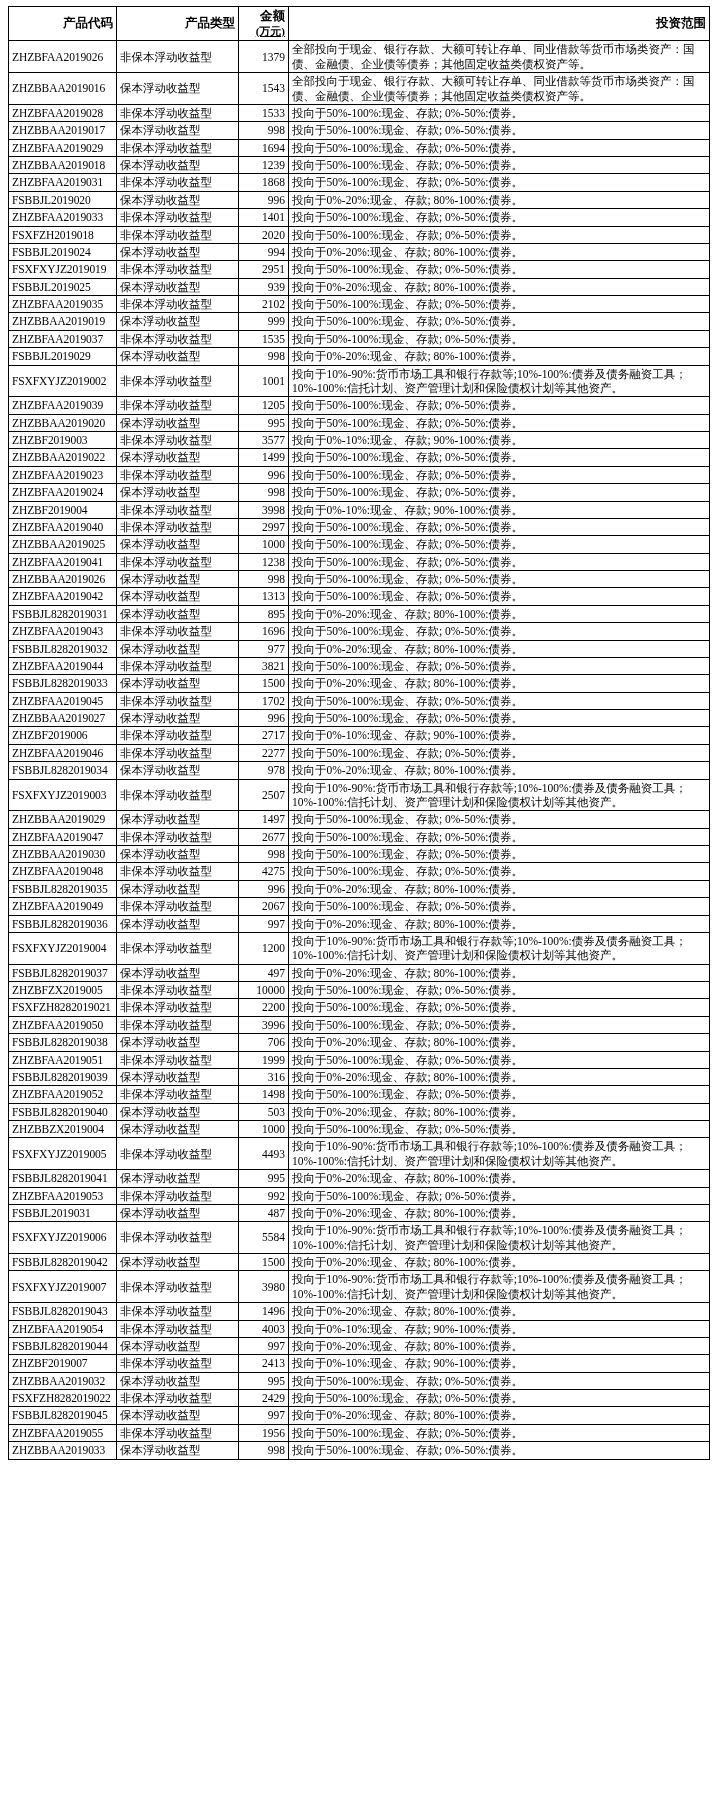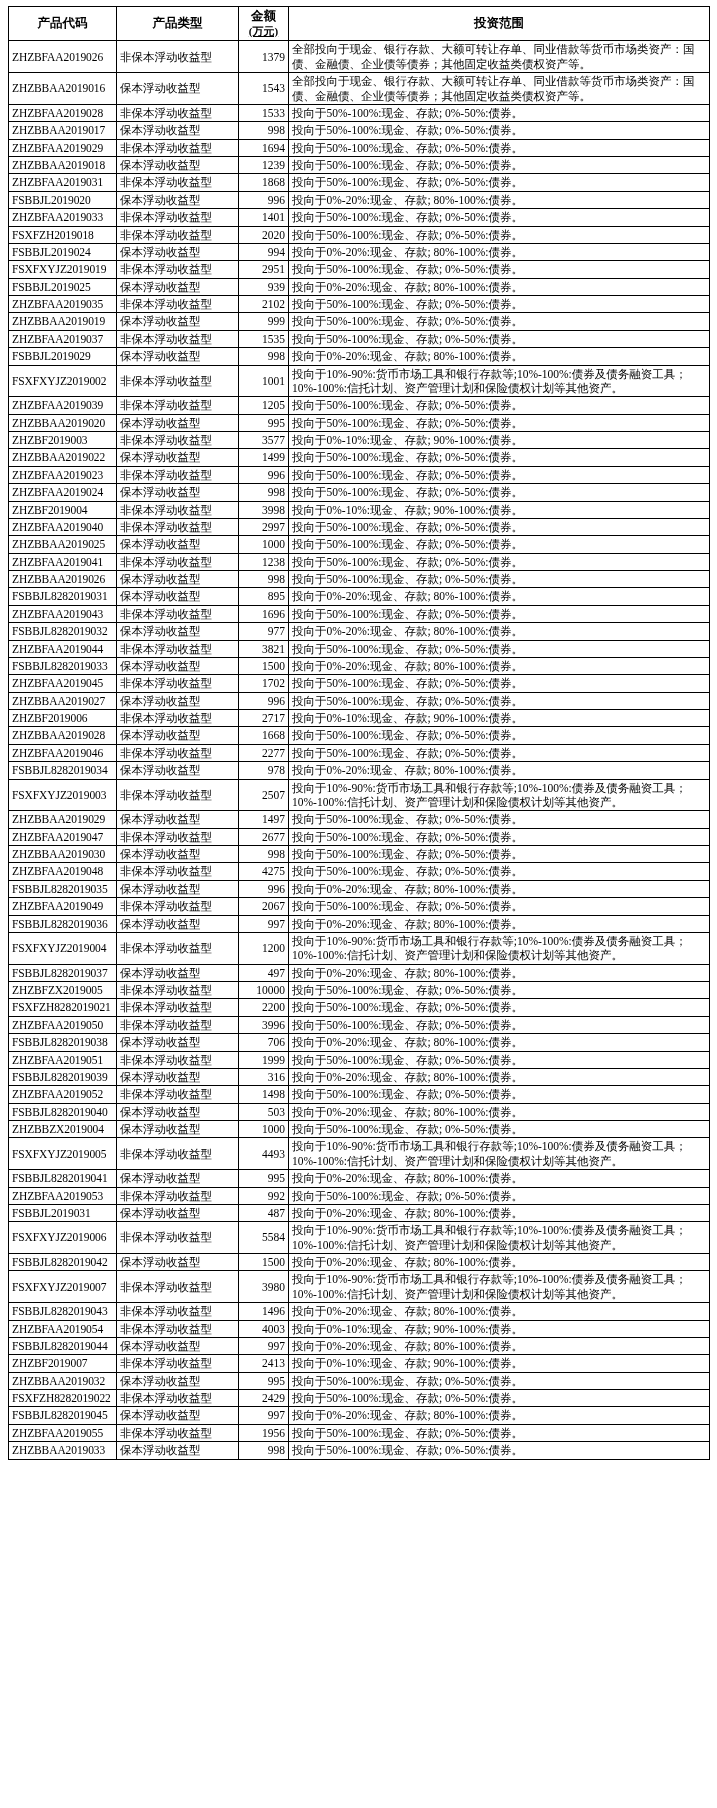--- a/index.html
+++ b/index.html
@@ -25,21 +25,21 @@
   }
   table.product-table th,
   table.product-table td {
     border: 1px solid #000;
     padding: 1px 3px;
     vertical-align: middle;
     line-height: 1.25;
     overflow: hidden;
   }
   table.product-table th {
-    text-align: center;
+    text-align: right;
     font-weight: bold;
     font-size: 12.5px;
     padding: 2px 3px;
   }
   col.c-code { width: 108px; }
   col.c-type { width: 122px; }
   col.c-amt  { width: 50px; }
   col.c-scope{ width: 421px; }
 
   td.code {
@@ -265,20 +265,26 @@
           <td class="amt">1238</td>
           <td class="scope">投向于50%-100%:现金、存款; 0%-50%:债券。</td>
         </tr>
         <tr>
           <td class="code">ZHZBBAA2019026</td>
           <td class="type">保本浮动收益型</td>
           <td class="amt">998</td>
           <td class="scope">投向于50%-100%:现金、存款; 0%-50%:债券。</td>
         </tr>
         <tr>
+          <td class="code">ZHZBFAA2019042</td>
+          <td class="type">保本浮动收益型</td>
+          <td class="amt">1313</td>
+          <td class="scope">投向于50%-100%:现金、存款; 0%-50%:债券。</td>
+        </tr>
+        <tr>
           <td class="code">FSBBJL8282019031</td>
           <td class="type">保本浮动收益型</td>
           <td class="amt">895</td>
           <td class="scope">投向于0%-20%:现金、存款; 80%-100%:债券。</td>
         </tr>
         <tr>
           <td class="code">ZHZBFAA2019043</td>
           <td class="type">非保本浮动收益型</td>
           <td class="amt">1696</td>
           <td class="scope">投向于50%-100%:现金、存款; 0%-50%:债券。</td>
@@ -311,26 +317,20 @@
           <td class="code">ZHZBBAA2019027</td>
           <td class="type">保本浮动收益型</td>
           <td class="amt">996</td>
           <td class="scope">投向于50%-100%:现金、存款; 0%-50%:债券。</td>
         </tr>
         <tr>
           <td class="code">ZHZBF2019006</td>
           <td class="type">非保本浮动收益型</td>
           <td class="amt">2717</td>
           <td class="scope">投向于0%-10%:现金、存款; 90%-100%:债券。</td>
-        </tr>
-        <tr>
-          <td class="code">ZHZBBAA2019028</td>
-          <td class="type">保本浮动收益型</td>
-          <td class="amt">1668</td>
-          <td class="scope">投向于50%-100%:现金、存款; 0%-50%:债券。</td>
         </tr>
         <tr>
           <td class="code">ZHZBFAA2019046</td>
           <td class="type">非保本浮动收益型</td>
           <td class="amt">2277</td>
           <td class="scope">投向于50%-100%:现金、存款; 0%-50%:债券。</td>
         </tr>
         <tr>
           <td class="code">FSBBJL8282019034</td>
           <td class="type">保本浮动收益型</td>

